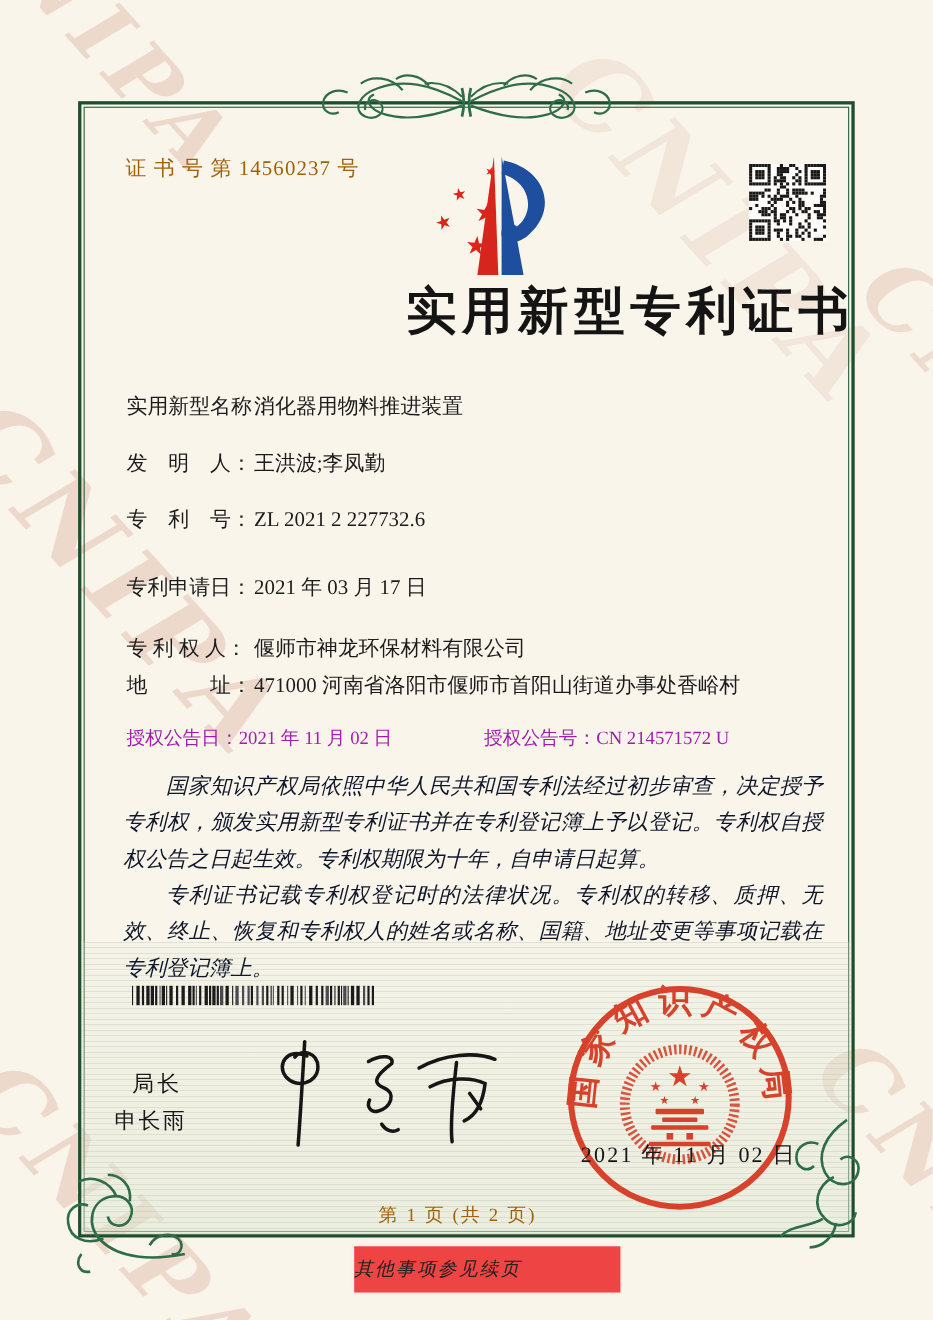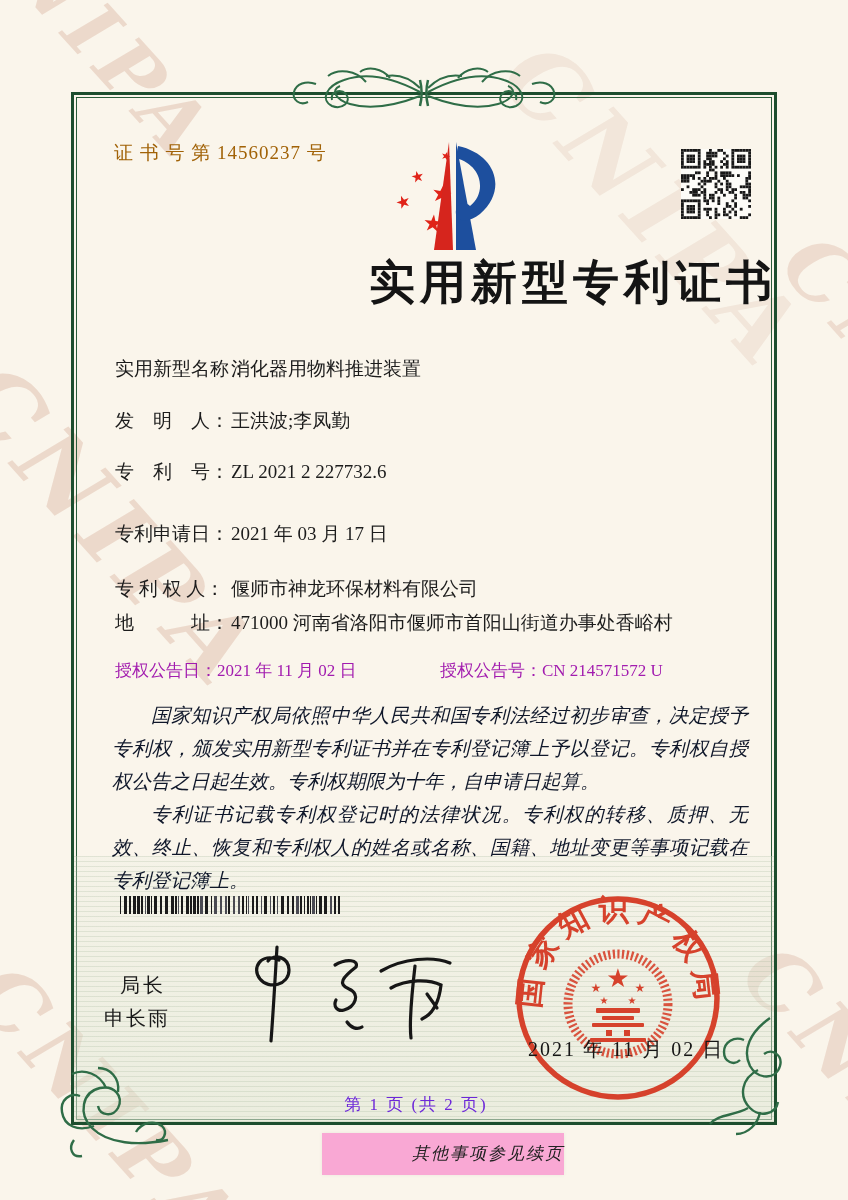--- a/index.html
+++ b/index.html
@@ -45,24 +45,24 @@
   .paras p { text-indent:2em; }
 
   .director-title { position:absolute; left:120px; top:972px; font-size:20px; color:#1a1a1a;
            font-family:"Liberation Sans","DejaVu Sans",sans-serif; letter-spacing:3px; }
   .director-name { position:absolute; left:104px; top:1005px; font-size:20px; color:#1a1a1a;
            font-family:"Liberation Sans","DejaVu Sans",sans-serif; letter-spacing:2px; }
 
   .seal-date { position:absolute; left:528px; top:1036px; font-size:20px; color:#151515;
            letter-spacing:2px; white-space:nowrap; }
   .page-num { position:absolute; left:71px; top:1093px; width:690px; text-align:center;
-           font-size:17px; color:#6d28d9; letter-spacing:2px; }
+           font-size:17px; color:#a16207; letter-spacing:2px; }
   .cont-note { position:absolute; left:322px; top:1133px; width:242px; height:42px;
-           background:#f9a8d4; box-shadow:0 0 4px rgba(0,0,0,0.06);
-           text-align:right; line-height:42px; font-size:17px; font-style:italic;
+           background:#ef4444; box-shadow:0 0 4px rgba(0,0,0,0.06);
+           text-align:left; line-height:42px; font-size:17px; font-style:italic;
            color:#222; letter-spacing:2px; }
 
   .qr { position:absolute; left:681px; top:149px; }
   .barcode { position:absolute; left:120px; top:896px; }
   .logo { position:absolute; left:346px; top:138px; }
   .sig { position:absolute; left:243px; top:944px; }
   .seal { position:absolute; left:512px; top:892px; }
 </style>
 </head>
 <body>

